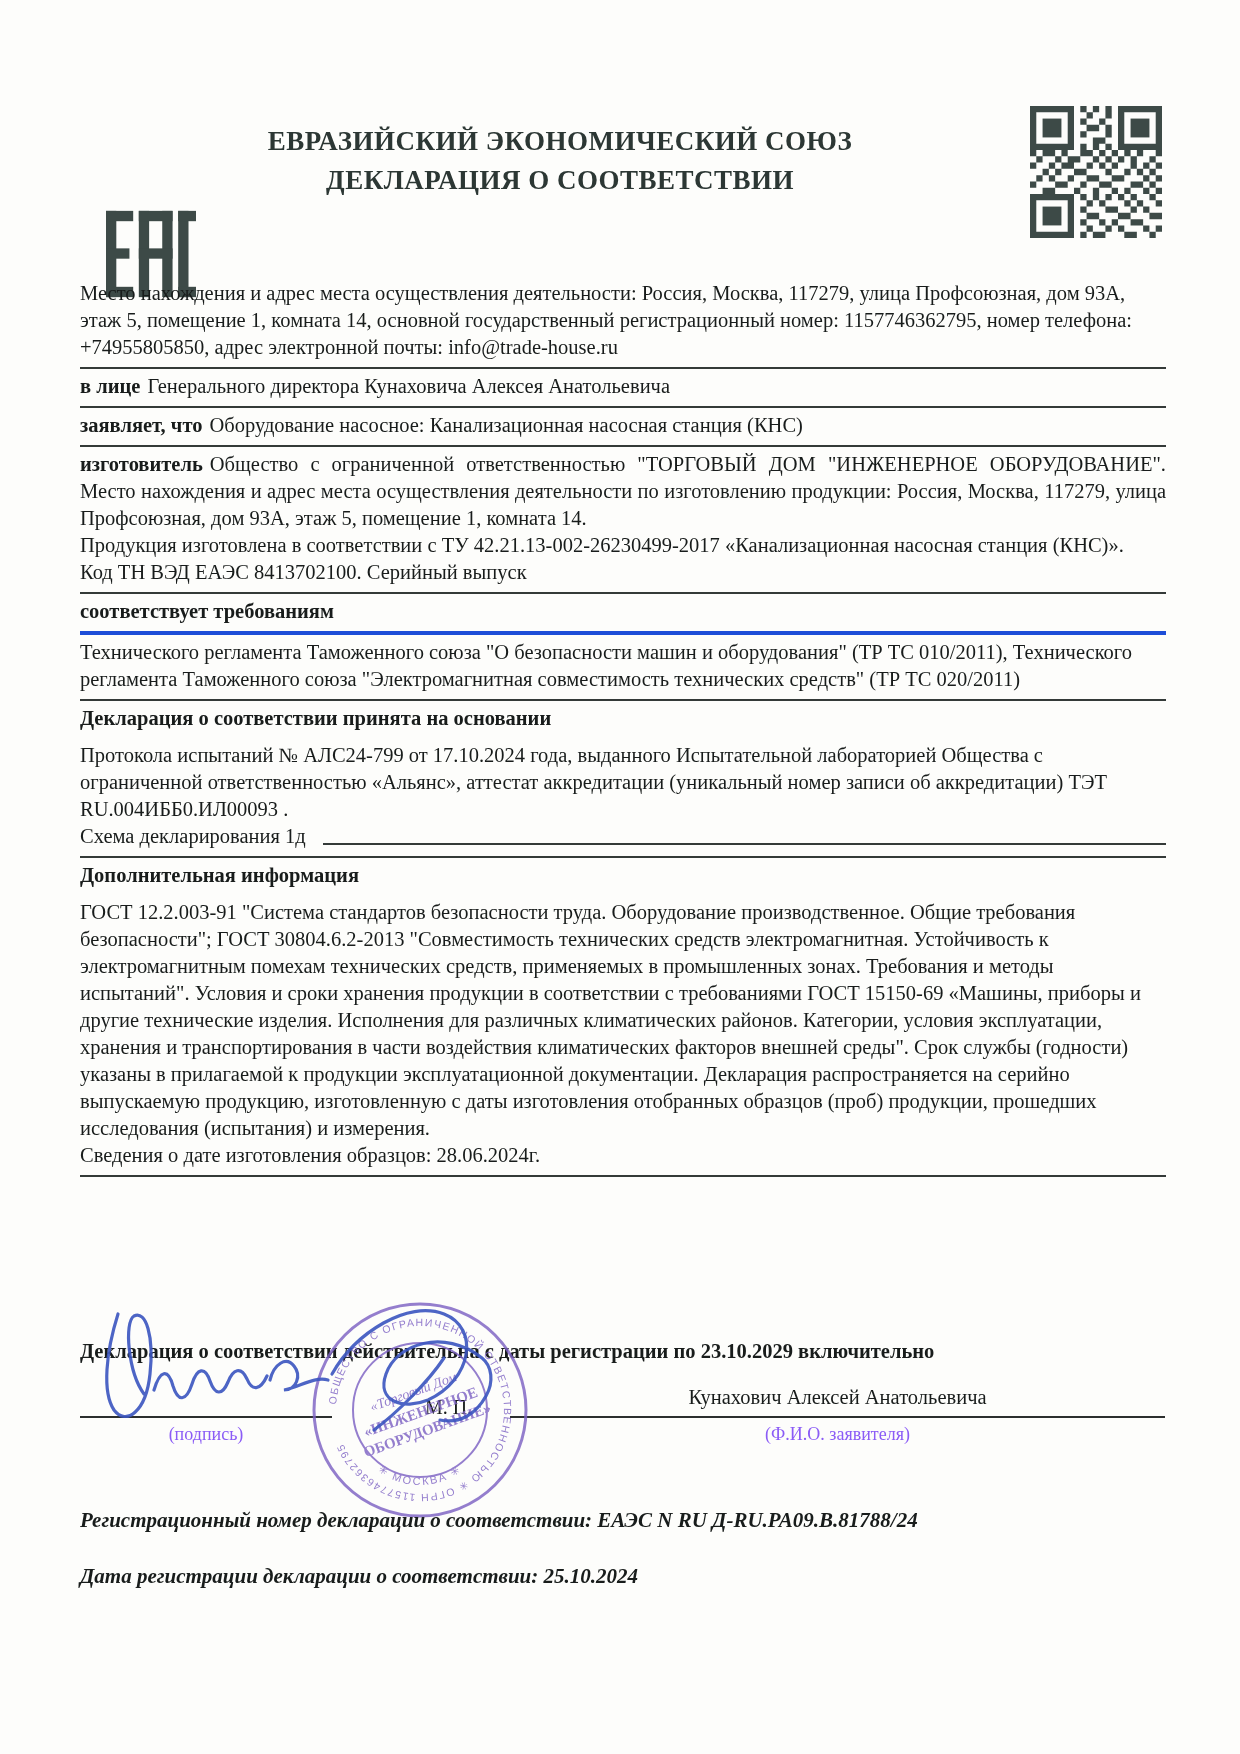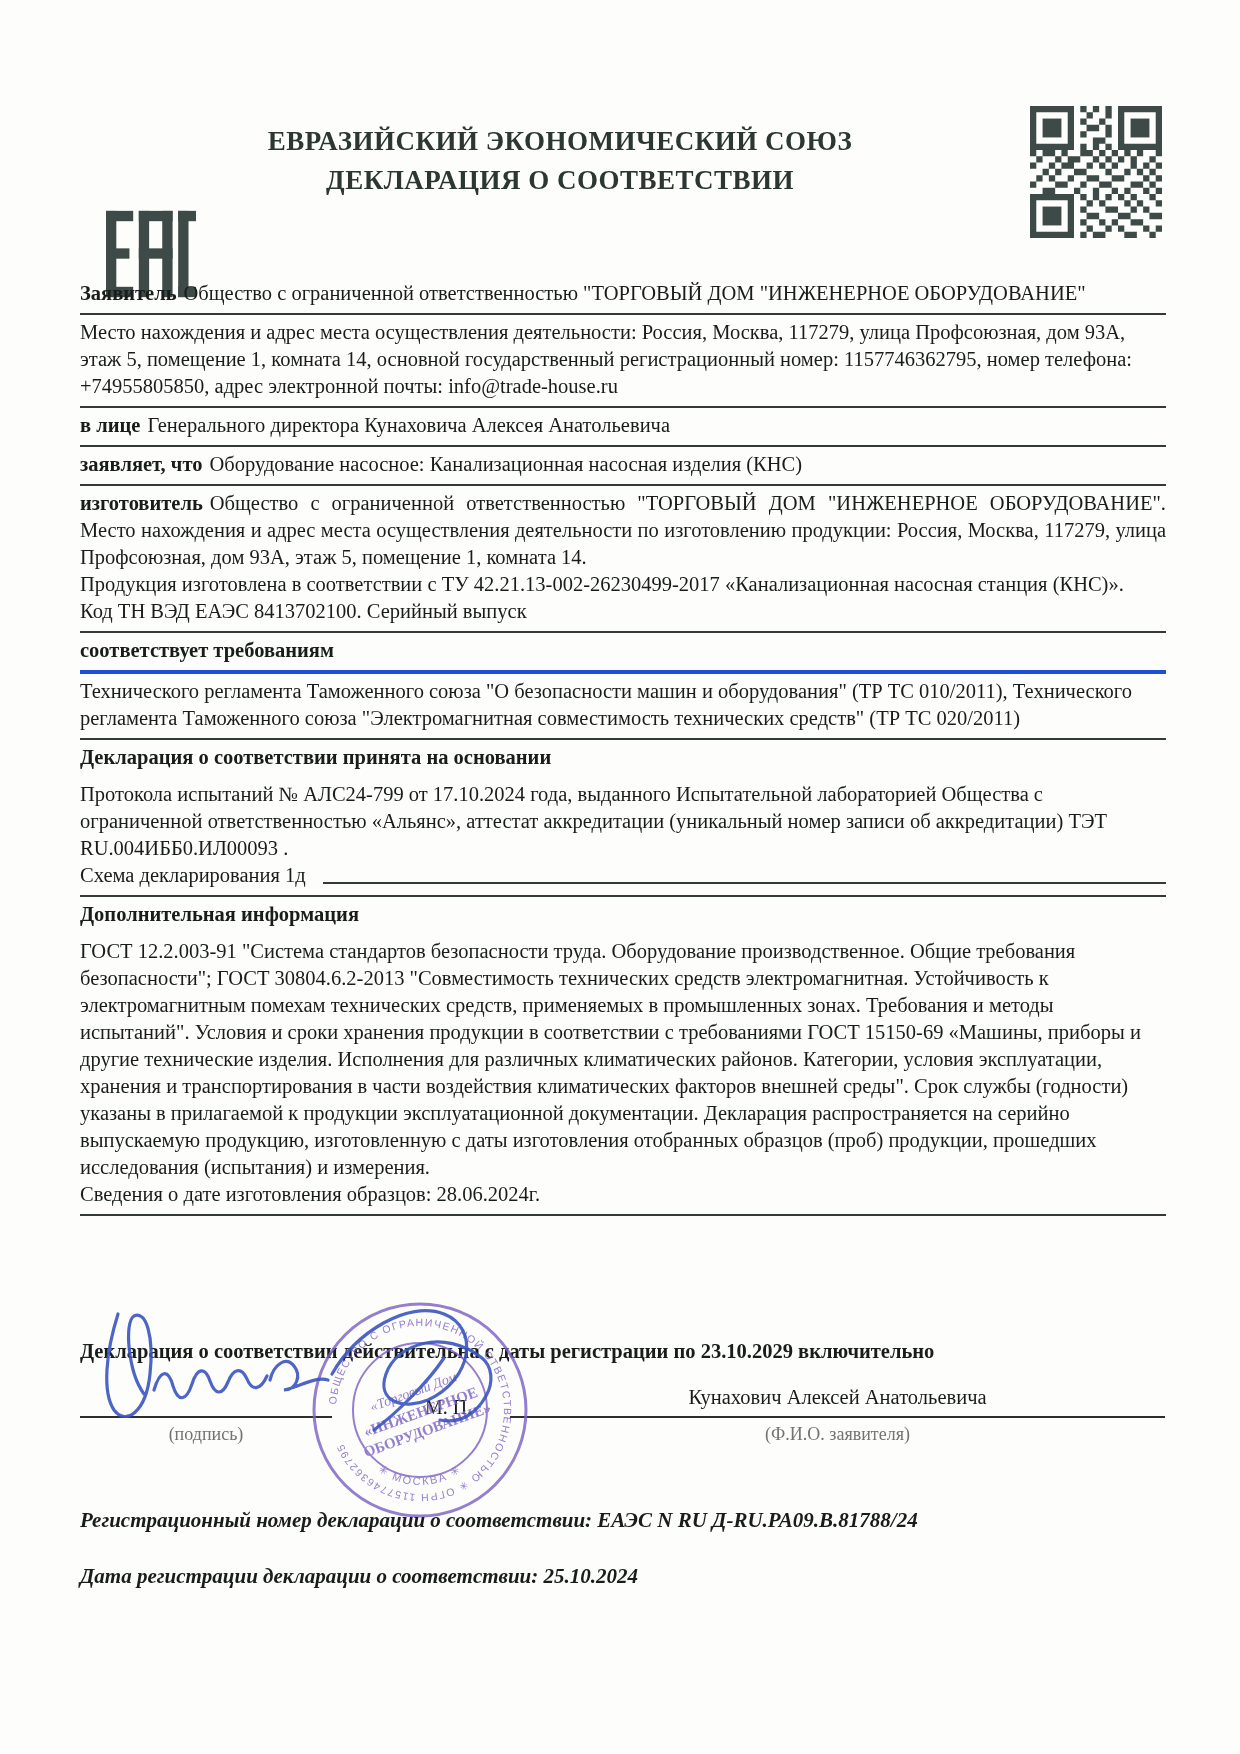--- a/index.html
+++ b/index.html
@@ -17,21 +17,21 @@
   .rule-light{border-bottom:4px solid #1d4ed8;}
   .row p{margin:0;}
   .lbl{font-weight:bold;margin-right:7px;}
   .hrow{font-weight:bold;}
   .just{text-align:justify;}
   .underfill{display:flex;align-items:flex-end;gap:9px;}
   .underfill .fill{flex:1;border-bottom:2px solid #343a38;margin:0 0 5px 8px;}
   
   .validity{position:absolute;top:1340px;left:80px;width:1086px;font-weight:bold;font-size:20.5px;}
   .sigline{position:absolute;border-top:2px solid #2c2f2e;}
-  .caption{position:absolute;font-size:18px;text-align:center;color:#737373;}
+  .caption{position:absolute;font-size:18px;text-align:center;color:#8b5cf6;}
   .mp{position:absolute;top:1396px;left:425px;font-size:20px;}
   .fio{position:absolute;top:1386px;left:510px;width:655px;text-align:center;font-size:20.5px;}
   .footline{position:absolute;left:80px;font-weight:bold;font-size:21px;font-style:italic;}
   .stamp{position:absolute;top:1295px;left:305px;opacity:.82;}
   .signature{position:absolute;top:1262px;left:88px;opacity:.9;}
 </style>
 </head>
 <body>
 
 <div class="page">
@@ -82,34 +82,31 @@
         M54,102h6v6h-6z M60,102h6v6h-6z M84,102h6v6h-6z M90,102h6v6h-6z M114,102h6v6h-6z M120,102h6v6h-6z
         M48,108h6v6h-6z M66,108h6v6h-6z M78,108h6v6h-6z M96,108h6v6h-6z M102,108h6v6h-6z
         M54,114h6v6h-6z M72,114h6v6h-6z M84,114h6v6h-6z M108,114h6v6h-6z M120,114h6v6h-6z
         M48,120h6v6h-6z M60,120h6v6h-6z M66,120h6v6h-6z M90,120h6v6h-6z M96,120h6v6h-6z M114,120h6v6h-6z"></path>
       </g>
     </svg>
   </div>
 
   <div class="content">
 
-    <div class="row rule">
-      <p><span class="lbl">Заявитель</span><span>Общество с ограниченной ответственностью "ТОРГОВЫЙ ДОМ "ИНЖЕНЕРНОЕ ОБОРУДОВАНИЕ"</span></p>
-    </div>
 
     <div class="row rule">
       <p>Место нахождения и адрес места осуществления деятельности: Россия, Москва, 117279, улица Профсоюзная, дом 93А, этаж 5, помещение 1, комната 14, основной государственный регистрационный номер: 1157746362795, номер телефона: +74955805850, адрес электронной почты: info@trade-house.ru</p>
     </div>
 
     <div class="row rule">
       <p><span class="lbl">в лице</span><span>Генерального директора Кунаховича Алексея Анатольевича</span></p>
     </div>
 
     <div class="row rule">
-      <p><span class="lbl">заявляет, что</span><span>Оборудование насосное: Канализационная насосная изделия (КНС)</span></p>
+      <p><span class="lbl">заявляет, что</span><span>Оборудование насосное: Канализационная насосная станция (КНС)</span></p>
     </div>
 
     <div class="row rule">
       <p class="just"><span class="lbl">изготовитель</span><span>Общество с ограниченной ответственностью "ТОРГОВЫЙ ДОМ "ИНЖЕНЕРНОЕ ОБОРУДОВАНИЕ". Место нахождения и адрес места осуществления деятельности по изготовлению продукции: Россия, Москва, 117279, улица Профсоюзная, дом 93А, этаж 5, помещение 1, комната 14.</span></p>
       <p>Продукция изготовлена в соответствии с ТУ 42.21.13-002-26230499-2017 «Канализационная насосная станция (КНС)».</p>
       <p>Код ТН ВЭД ЕАЭС 8413702100. Серийный выпуск</p>
     </div>
 
     <div class="row rule-light hrow">
       <p>соответствует требованиям</p>

